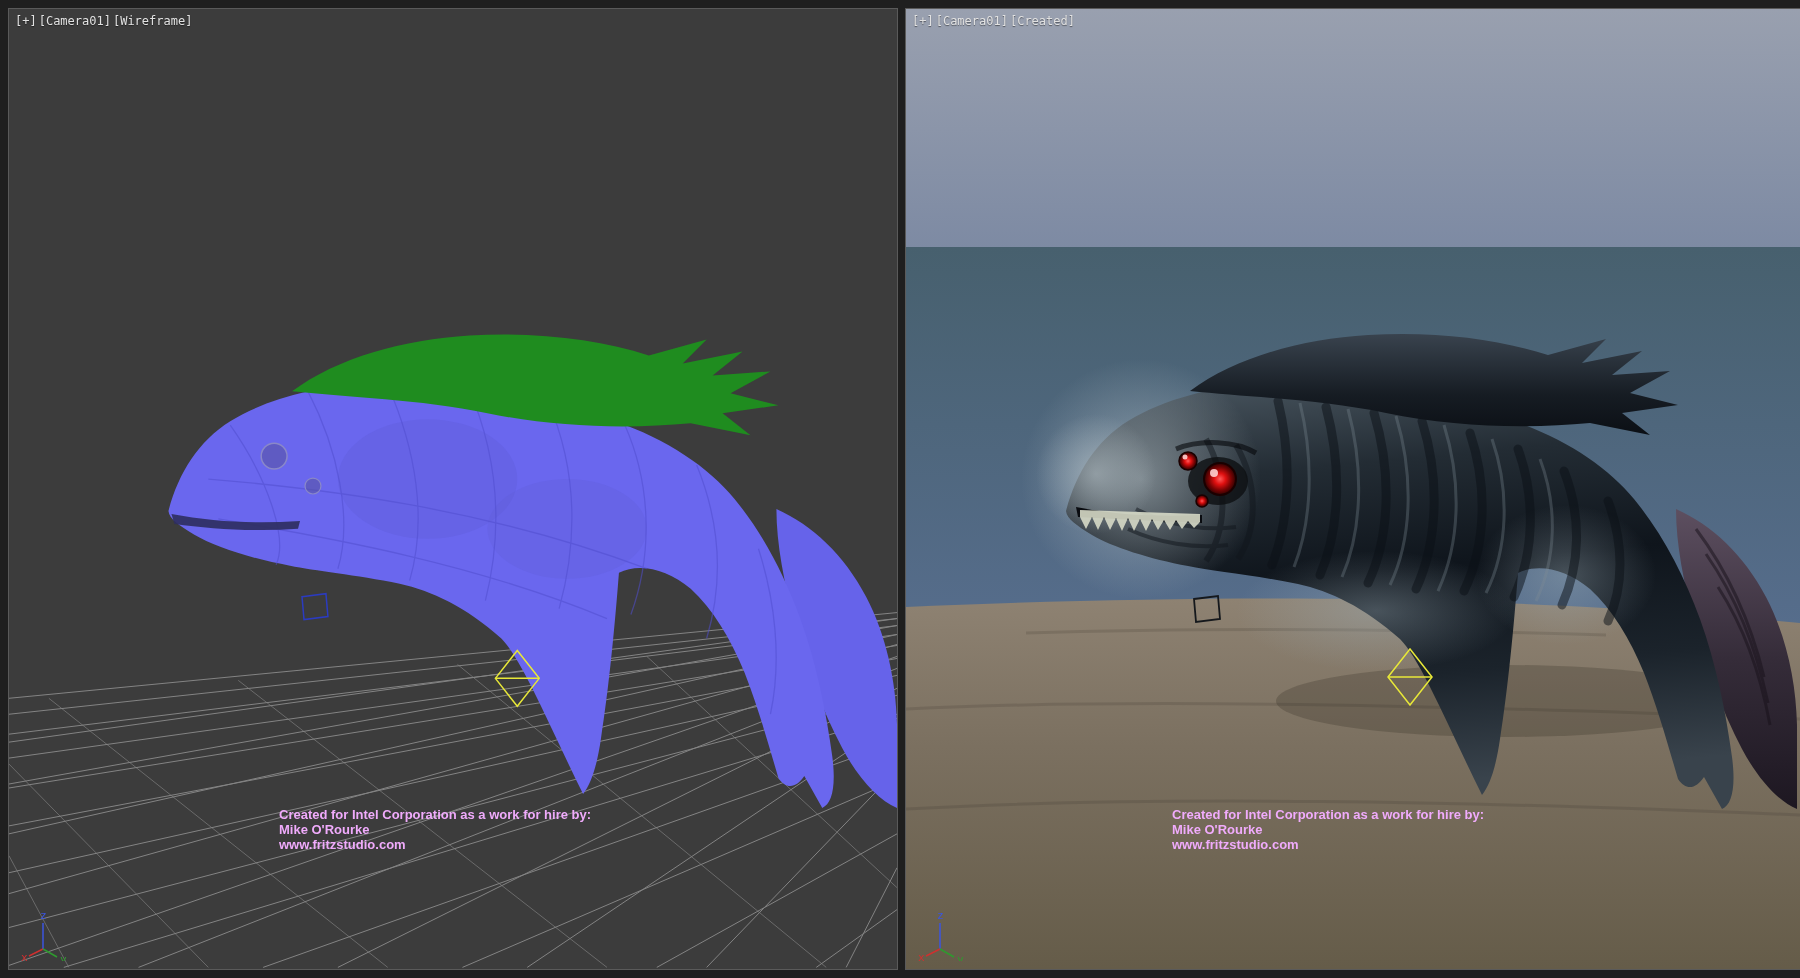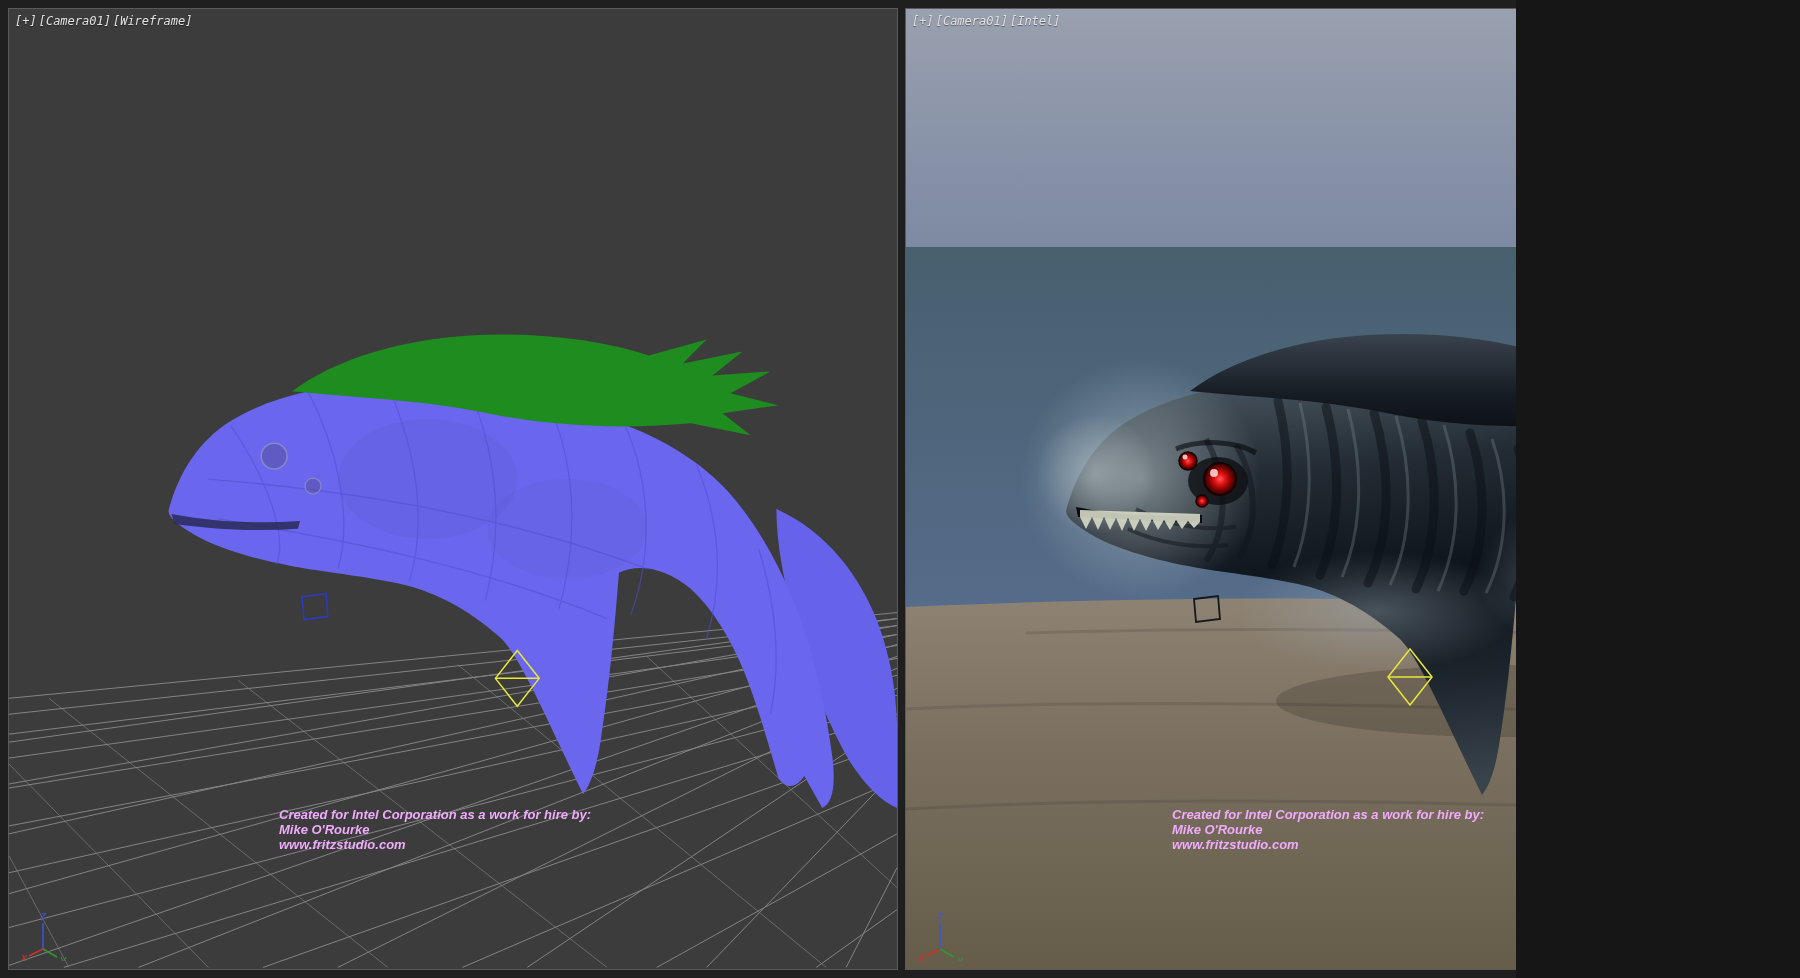--- a/index.html
+++ b/index.html
@@ -1,17 +1,17 @@
 <!DOCTYPE html>
 <html><head>
 <meta charset="utf-8">
 <style>
   html,body{margin:0;padding:0;background:#161616;}
-  .stage{position:relative;width:1516px;height:978px;background:#1f1f1f;overflow:hidden;
-         font-family:"Liberation Sans",sans-serif;font-style:italic;}
+  .stage{position:relative;width:1800px;height:978px;background:#1f1f1f;overflow:hidden;
+         font-family:"Liberation Sans",sans-serif;}
   .viewport{position:absolute;top:9px;height:960px;overflow:hidden;outline:1px solid #5a5a5a;}
   .vp-left{left:9px;width:888px;background:#3c3c3c;}
   .vp-right{left:906px;width:894px;background:#49606e;}
   .scene{position:absolute;left:0;top:0;width:100%;height:100%;display:block;}
   .vp-label{position:absolute;left:6px;top:5px;color:#e2e2e2;
             font-family:"DejaVu Sans Mono",monospace;font-size:12px;letter-spacing:0px;
             text-shadow:0 1px 1px rgba(0,0,0,.45);white-space:nowrap;}
   .vp-label span{margin-right:2px;cursor:pointer;}
   .watermark{position:absolute;color:#f0abfc;font-size:13px;line-height:15px;font-weight:bold;
              font-family:"Liberation Sans",sans-serif;white-space:nowrap;}
@@ -231,21 +231,21 @@
       </g>
 
       <g stroke="#e8e838" stroke-width="1.5" fill="none">
         <polygon points="482,668 504,640 526,668 504,696"></polygon>
         <line x1="482" y1="668" x2="526" y2="668"></line>
       </g>
       <polygon points="288,590 312,587 314,610 290,613" fill="none" stroke="#15181c" stroke-width="1.8"></polygon>
     </svg>
 
     <div class="vp-label">
-      <span>[+]</span><span>[Camera01]</span><span>[Intel]</span>
+      <span>[+]</span><span>[Camera01]</span><span>[Created]</span>
     </div>
 
     <div class="watermark wm-right">
       <div>Created for Intel Corporation as a work for hire by:</div>
       <div>Mike O'Rourke</div>
       <div>www.fritzstudio.com</div>
     </div>
 
     <svg class="axis-tripod" viewBox="0 0 70 56">
       <g transform="translate(22,44)">

